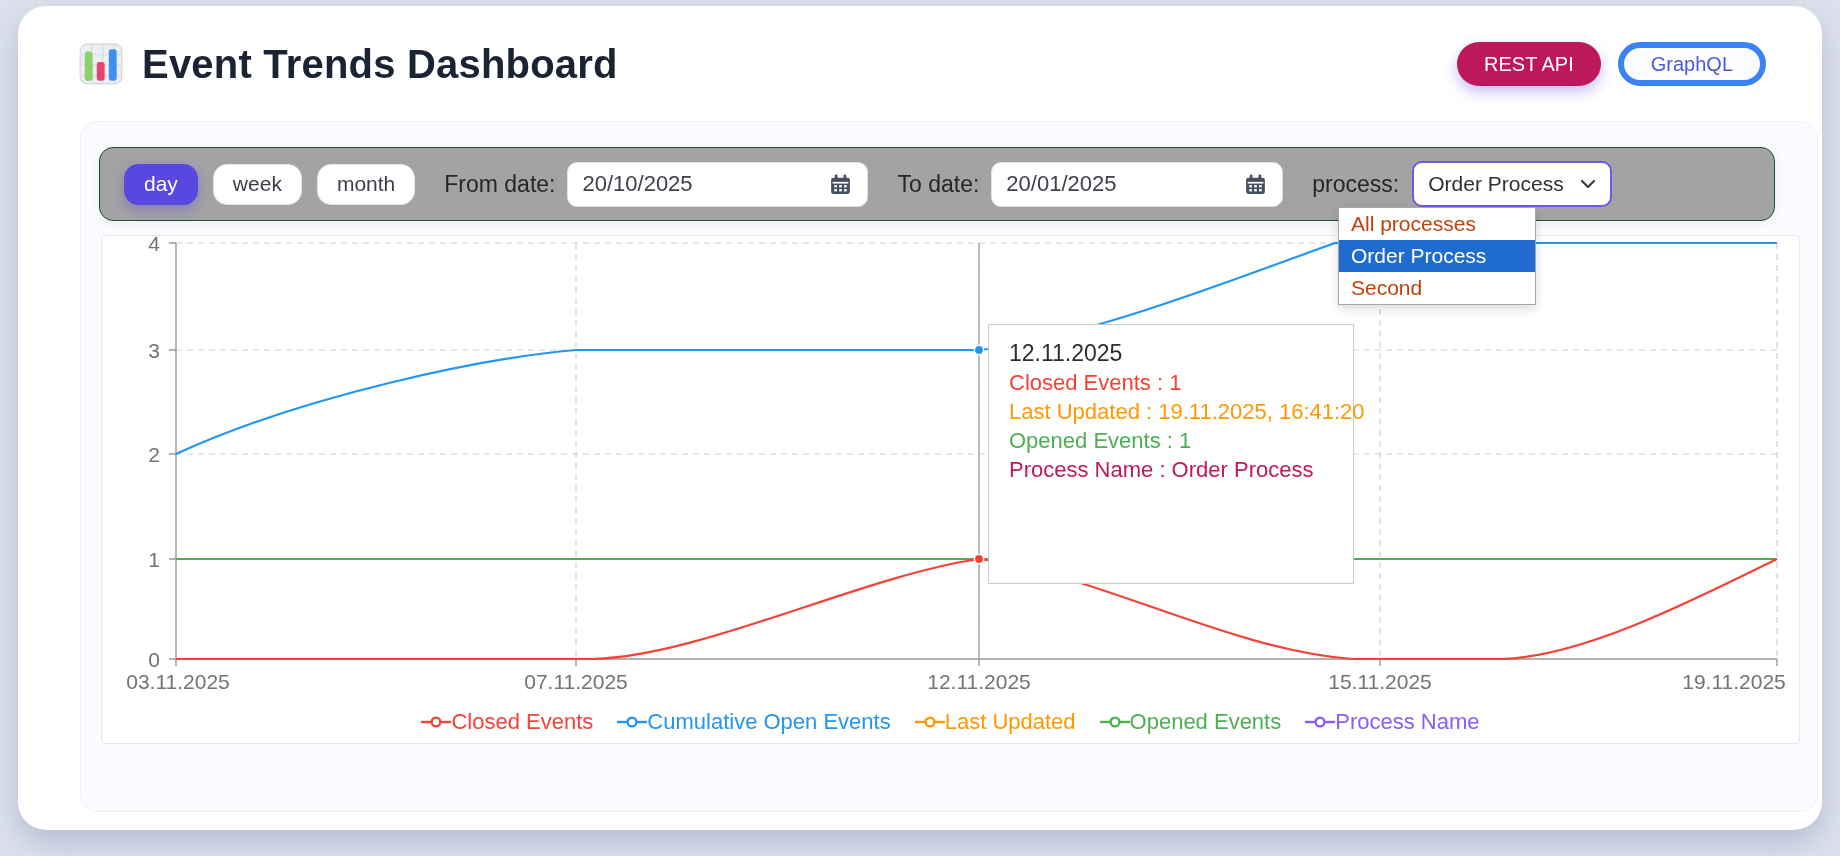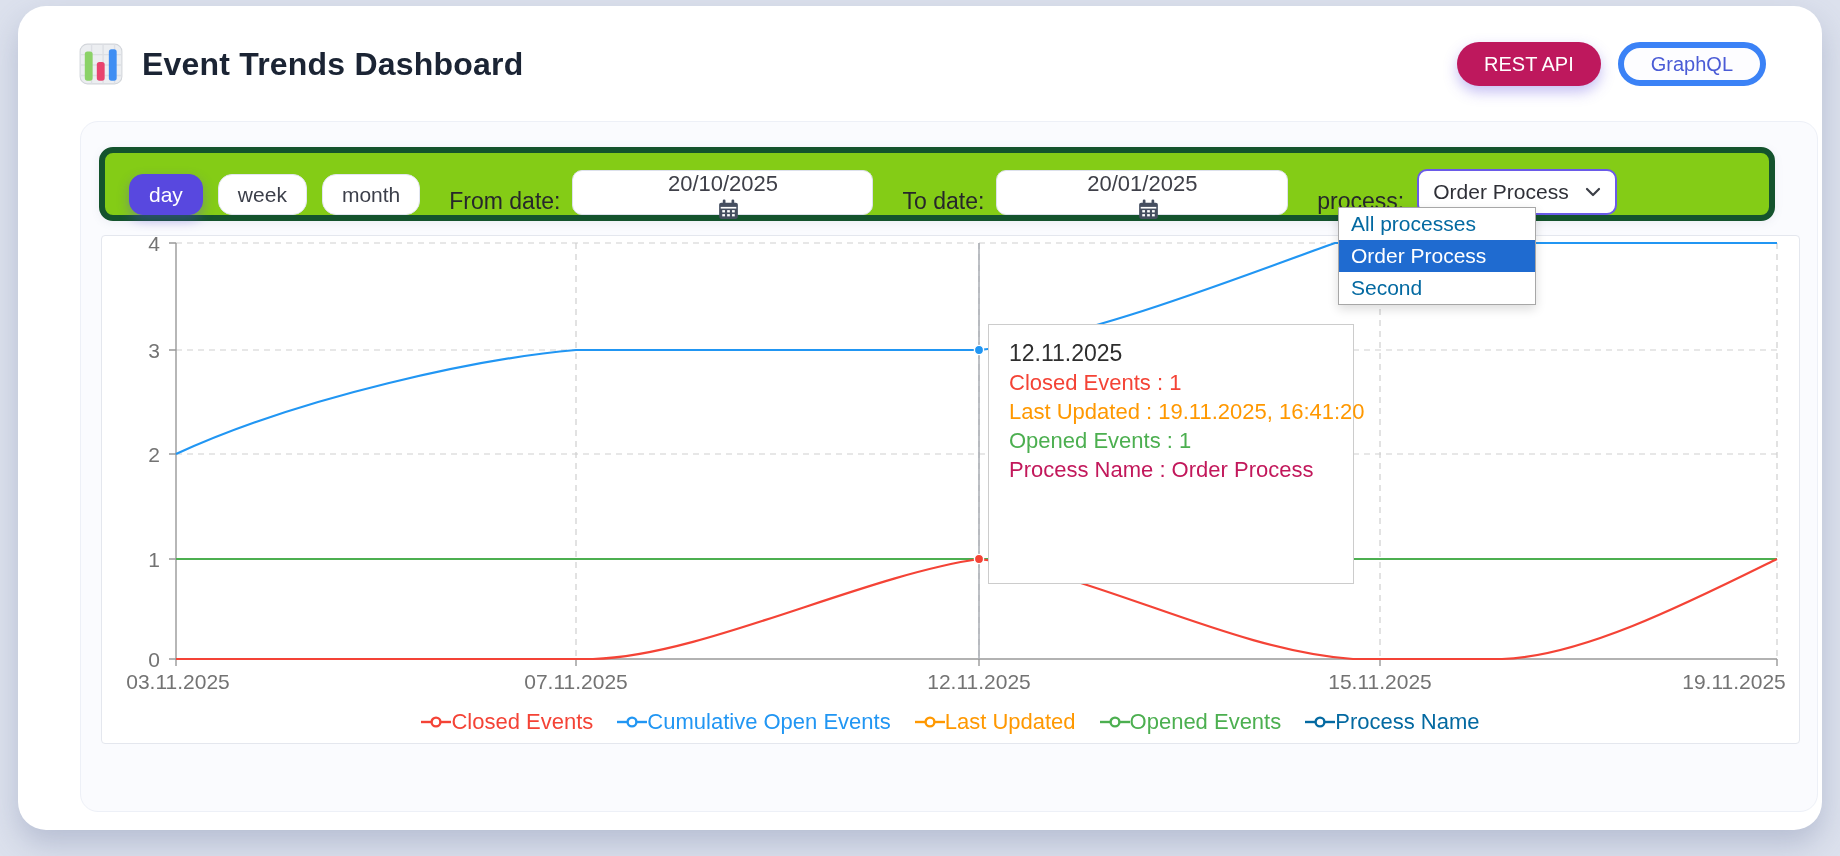--- a/index.html
+++ b/index.html
@@ -7,63 +7,63 @@
   *{box-sizing:border-box;}
 
   .main-card{position:absolute;left:18px;top:6px;width:1804px;height:824px;
     background:#ffffff;border-radius:28px;
     box-shadow:0 14px 30px rgba(96,108,148,.30);}
 
   
   .header{position:absolute;left:60px;top:32px;right:56px;height:52px;
     display:flex;align-items:center;}
   .app-icon{width:46px;height:46px;flex:0 0 auto;}
-  .page-title{margin-left:18px;font-size:32px;font-weight:bold;color:#1b2434;
+  .page-title{margin-left:18px;font-size:40px;font-weight:bold;color:#1b2434;
     letter-spacing:.2px;}
   .header-spacer{flex:1;}
   .btn-pill{height:44px;display:inline-flex;align-items:center;justify-content:center;
     border-radius:22px;font-size:20px;padding:0 27px;cursor:pointer;border:none;}
   .btn-primary{background:#be185d;color:#ffffff;
     box-shadow:0 6px 14px rgba(88,72,223,.35);}
   .btn-outline{background:#fdfdff;color:#4a5bd6;border:6px solid #3b82f6;
     margin-left:17px;}
 
   
   .container{position:absolute;left:62px;top:115px;width:1738px;height:691px;
     background:#fafbfe;border:1px solid #edf0f7;border-radius:18px;}
 
   
   .filter-card{position:absolute;left:18px;top:25px;width:1676px;height:74px;
-    background:#84cc16;border:6px solid #14532d;border-radius:14px;
+    background:#a3a3a3;border:1px solid #14532d;border-radius:14px;
     box-shadow:0 2px 8px rgba(120,130,160,.10);
-    display:flex;align-items:flex-end;padding:0 24px;}
+    display:flex;align-items:center;padding:0 24px;}
   .gran-btn{height:41px;padding:0 19px;border-radius:14px;font-size:21px;
     display:inline-flex;align-items:center;cursor:pointer;
     background:#ffffff;border:1px solid #e2e6f0;color:#3c3f4a;}
   .gran-btn + .gran-btn{margin-left:15px;}
   .gran-active{background:#5848df;border-color:#5848df;color:#ffffff;
     box-shadow:0 5px 12px rgba(88,72,223,.40);}
   .filter-label{font-size:23px;color:#26272b;margin-left:29px;white-space:nowrap;}
   .date-input{margin-left:12px;height:45px;border:1px solid #dde1ec;border-radius:10px;
-    background:#fff;display:flex;align-items:center;padding:0 14px;cursor:text;flex-direction:column;}
+    background:#fff;display:flex;align-items:center;padding:0 14px;cursor:text;}
   .date-input .value{font-size:22px;color:#3f4049;flex:1;}
   .date-input.from{width:301px;}
   .date-input.to{width:292px;}
   .cal-icon{width:25px;height:25px;flex:0 0 auto;margin-left:12px;}
   .select-box{margin-left:13px;width:200px;height:46px;border:2px solid #6a5ae8;
     border-radius:10px;background:#fff;display:flex;align-items:center;
     padding:0 14px;cursor:pointer;}
   .select-box .value{font-size:21px;color:#2f3037;flex:1;}
 
   
   .dropdown-menu{position:absolute;left:1320px;top:201px;width:198px;z-index:40;
     background:#ffffff;border:1px solid #a7a7a7;
     box-shadow:0 4px 10px rgba(0,0,0,.14);}
   .dropdown-item{height:32px;line-height:32px;padding:0 12px;font-size:21px;
-    color:#0369a1;cursor:pointer;white-space:nowrap;overflow:hidden;}
+    color:#c2410c;cursor:pointer;white-space:nowrap;overflow:hidden;}
   .dropdown-item.selected{background:#1f6bd0;color:#ffffff;}
 
   
   .chart-card{position:absolute;left:20px;top:113px;width:1699px;height:509px;
     background:#ffffff;border:1px solid #e4e7ee;border-radius:4px;}
   .plot-svg{position:absolute;left:0;top:0;}
   .axis-text{fill:#737373;font-family:"Liberation Sans",sans-serif;}
 
   
   .tooltip{position:absolute;left:970px;top:318px;width:366px;height:260px;
@@ -219,21 +219,21 @@
           </svg>
           <span>Last Updated</span>
         </div>
         <div class="legend-item" style="color: rgb(76, 175, 80);">
           <svg class="legend-marker" width="30" height="12" viewBox="0 0 30 12">
             <line x1="0" y1="6" x2="30" y2="6" stroke="currentColor" stroke-width="2.4"></line>
             <circle cx="15" cy="6" r="4.4" fill="#ffffff" stroke="currentColor" stroke-width="2.4"></circle>
           </svg>
           <span>Opened Events</span>
         </div>
-        <div class="legend-item" style="color: #0369a1;">
+        <div class="legend-item" style="color: #8b5cf6;">
           <svg class="legend-marker" width="30" height="12" viewBox="0 0 30 12">
             <line x1="0" y1="6" x2="30" y2="6" stroke="currentColor" stroke-width="2.4"></line>
             <circle cx="15" cy="6" r="4.4" fill="#ffffff" stroke="currentColor" stroke-width="2.4"></circle>
           </svg>
           <span>Process Name</span>
         </div>
       </div>
     </div>
   </div>
 

